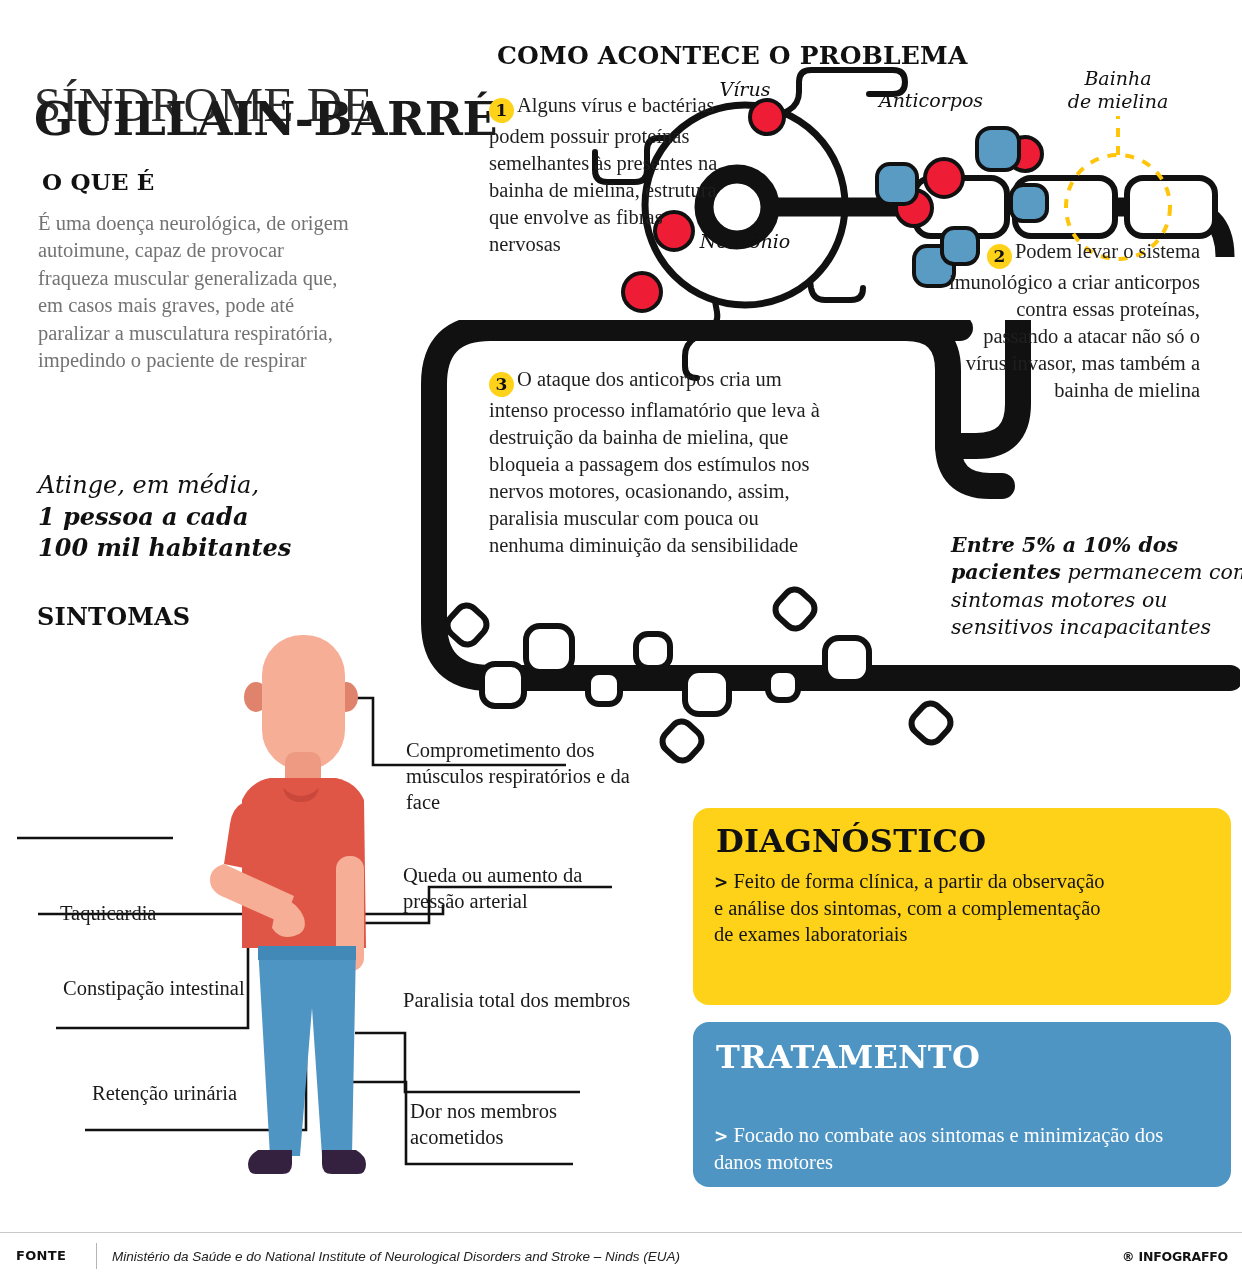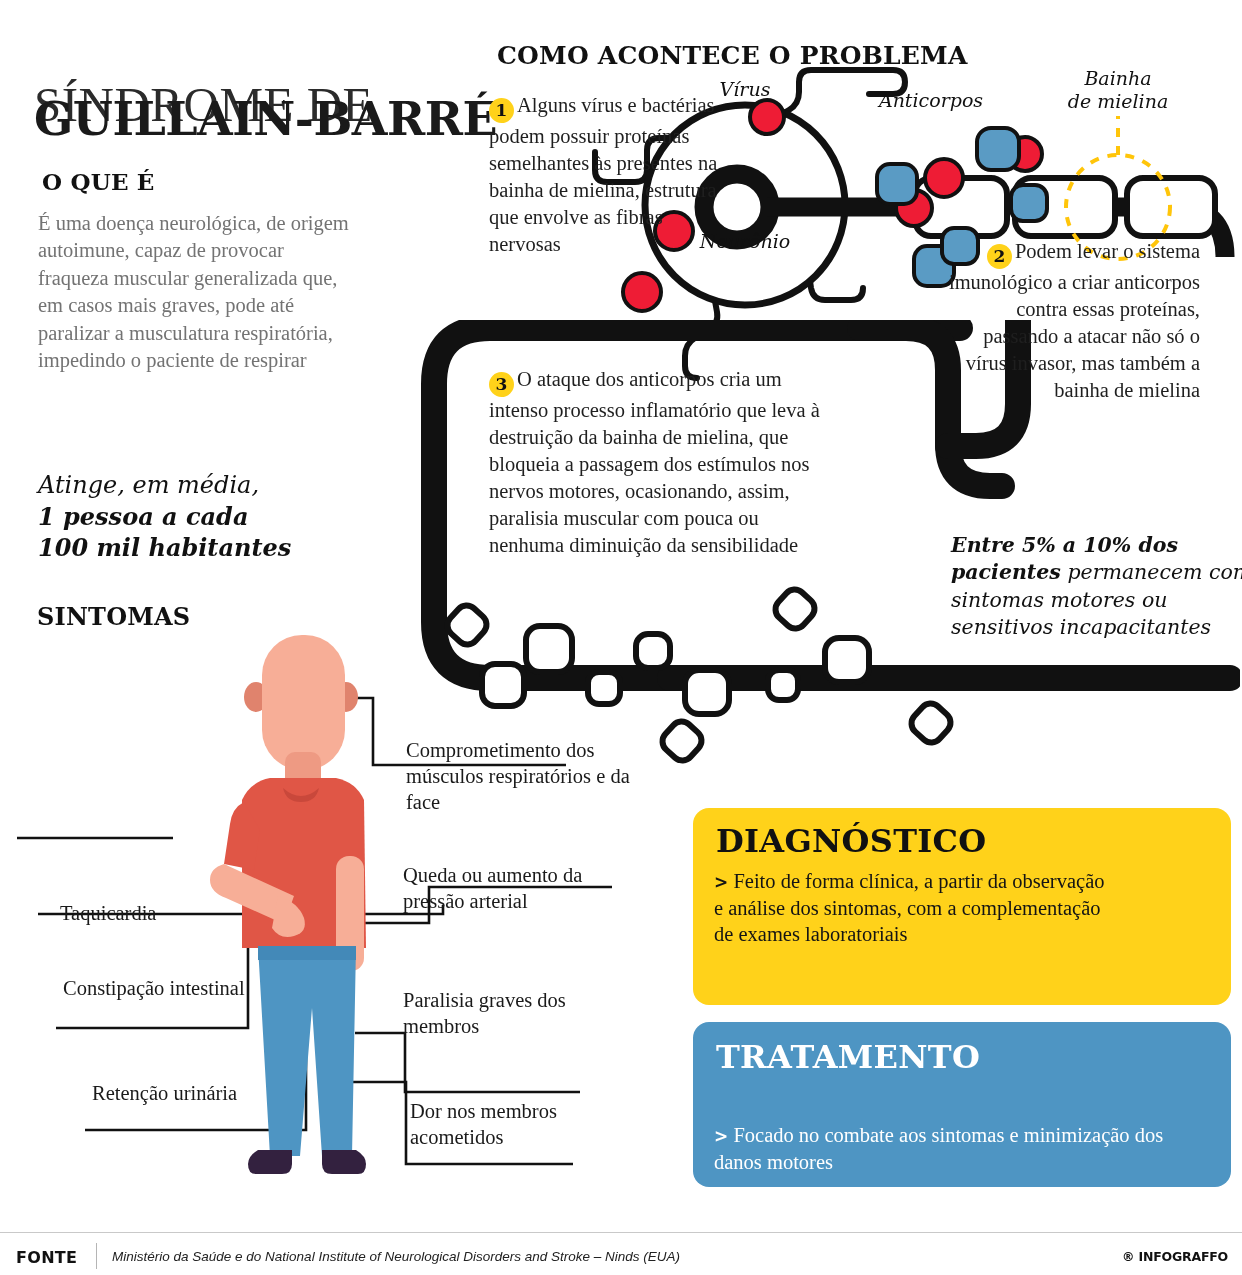--- a/index.html
+++ b/index.html
@@ -126,21 +126,21 @@
   #trat-body{position:absolute;left:714px;top:1083px;width:470px;color:#ffffff;margin-top:39px;}
   .bullet{font-weight:700;font-family:"DejaVu Sans","Liberation Sans",sans-serif;font-size:17px;}
   .trat-item{margin-bottom:12px;}
 
   
   #footer-rule{position:absolute;left:0;top:1232px;width:1242px;height:1px;background:#c9c9c9;}
   #footer-divider{position:absolute;left:96px;top:1243px;width:1px;height:26px;background:#b5b5b5;}
   #footer-label{
     position:absolute;left:16px;top:1248px;
     font-family:"DejaVu Sans","Liberation Sans",sans-serif;
-    font-weight:700;font-size:16px;letter-spacing:.3px;color:#111;
+    font-weight:700;font-size:13px;letter-spacing:.3px;color:#111;
   }
   #footer-source{
     position:absolute;left:112px;top:1249px;
     font-family:"Liberation Sans",sans-serif;
     font-style:italic;font-size:13.5px;color:#222;
   }
   #footer-brand{
     position:absolute;right:14px;top:1249px;
     font-family:"DejaVu Sans","Liberation Sans",sans-serif;
     font-weight:700;font-size:12.5px;letter-spacing:-0.2px;color:#111;
@@ -301,21 +301,21 @@
 
     <path d="M78 530 h34 v14 q0 10 -10 10 h-26 q-8 0 -8 -10 q0 -8 10 -14z" fill="#33213F"></path>
     <path d="M142 530 h34 q10 6 10 14 q0 10 -8 10 h-26 q-10 0 -10 -10z" fill="#33213F"></path>
   </svg>
 
   <div id="sym-2" class="sym">Taquicardia</div>
   <div id="sym-3" class="sym">Constipação intestinal</div>
   <div id="sym-4" class="sym">Retenção urinária</div>
   <div id="sym-5" class="sym">Comprometimento dos músculos respiratórios e da face</div>
   <div id="sym-6" class="sym">Queda ou aumento da pressão arterial</div>
-  <div id="sym-7" class="sym">Paralisia graves dos membros</div>
+  <div id="sym-7" class="sym">Paralisia total dos membros</div>
   <div id="sym-8" class="sym">Dor nos membros acometidos</div>
 
   <div id="diag-card" class="card"></div>
   <div id="diag-title" class="card-title">DIAGNÓSTICO</div>
   <div id="diag-body" class="card-body">
     <span class="bullet">&gt;</span>
     <span>Feito de forma clínica, a partir da observação e análise dos sintomas, com a complementação de exames laboratoriais</span>
   </div>
 
   <div id="trat-card" class="card"></div>

